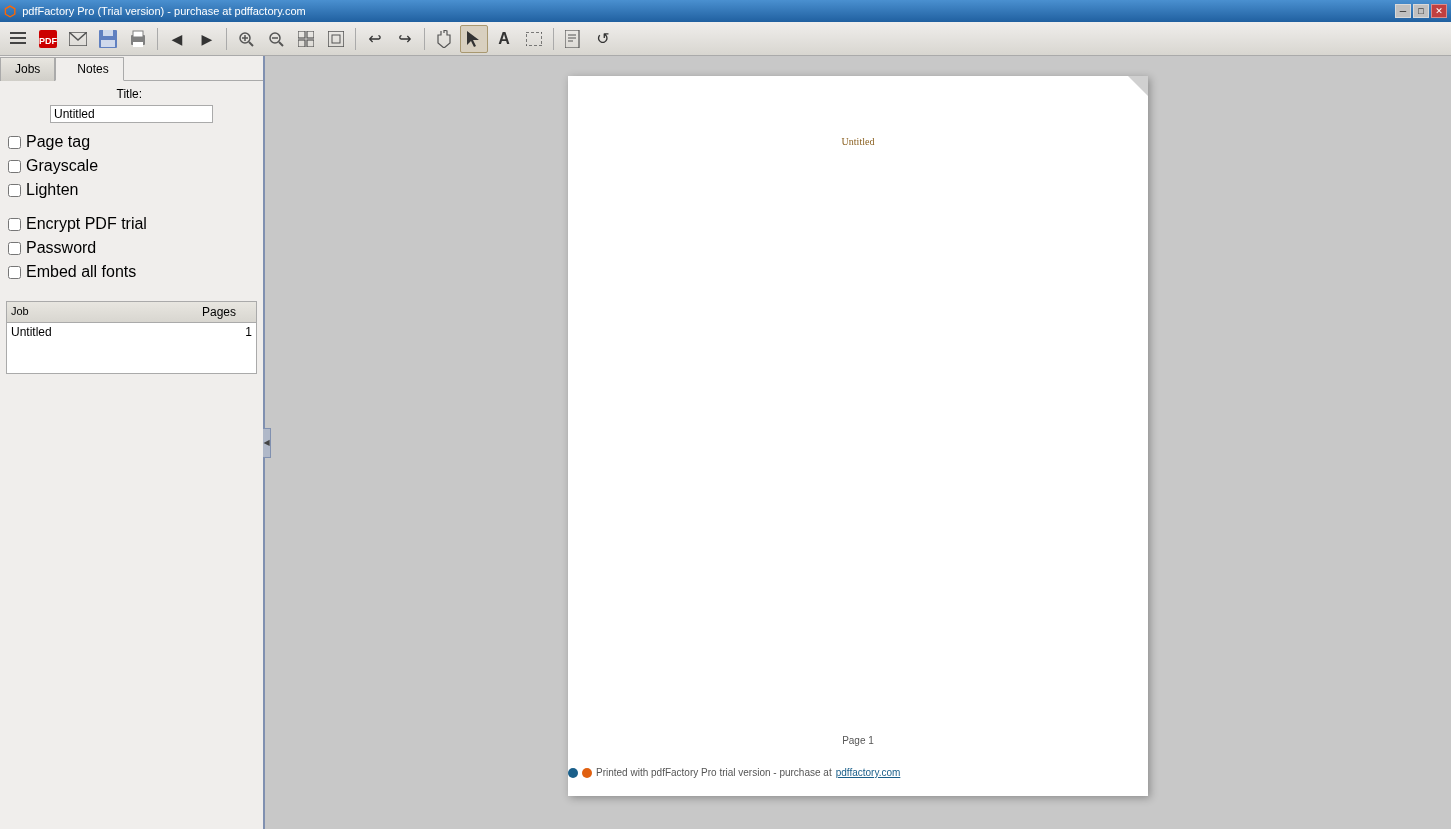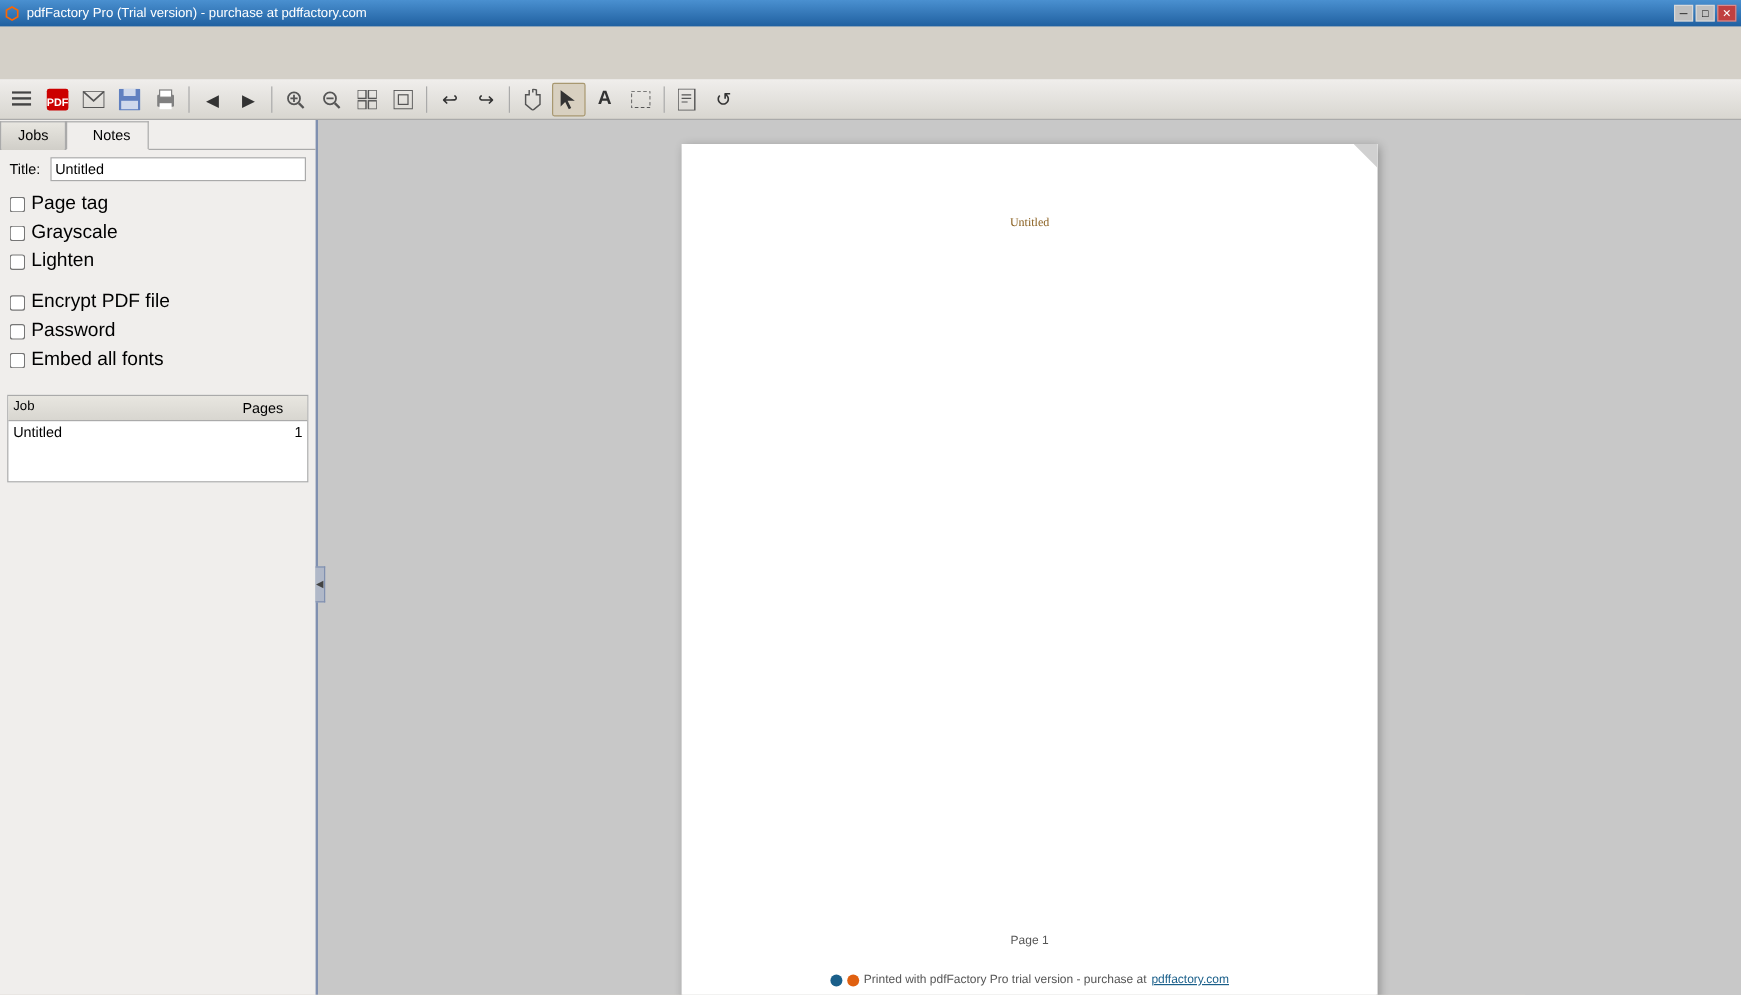--- a/index.html
+++ b/index.html
@@ -31,21 +31,20 @@
 
     
     .toolbar {
       background: linear-gradient(to bottom, #f0eeec, #d8d6d0);
       border-bottom: 1px solid #aaa;
       height: 34px;
       display: flex;
       align-items: center;
       padding: 0 4px;
       gap: 2px;
-      margin-top: 44px;
     }
     .toolbar-separator {
       width: 1px;
       height: 22px;
       background: #aaa;
       margin: 0 3px;
     }
     .toolbar-btn {
       width: 28px; height: 28px;
       background: transparent;
@@ -98,20 +97,21 @@
       padding-left: 21px;
     }
 
     
     .panel-content { padding: 6px 8px; }
     .title-row {
       display: flex;
       align-items: center;
       margin-bottom: 10px;
       gap: 4px;
+      flex-direction: column;
     }
     .title-label { font-size: 12px; color: #000; width: 30px; }
     .title-input {
       flex: 1;
       border: 1px solid #aaa;
       background: white;
       padding: 1px 3px;
       font-size: 12px;
       height: 20px;
     }
@@ -210,21 +210,20 @@
       font-size: 10px;
       color: #555;
       font-family: Liberation Sans, sans-serif;
     }
     .pdf-footer {
       position: absolute;
       bottom: 18px;
       left: 0; right: 0;
       display: flex;
       align-items: center;
-      justify-content: center;
       gap: 4px;
       font-size: 10px;
       color: #555;
     }
     .footer-dot-blue { width: 10px; height: 10px; border-radius: 50%; background: #1a5f8a; display: inline-block; }
     .footer-dot-orange { width: 10px; height: 10px; border-radius: 50%; background: #e06010; display: inline-block; }
     .footer-link { color: #1a5f8a; text-decoration: underline; }
   </style>
 </head>
 <body>
@@ -378,21 +377,21 @@
       </div>
       <div class="checkbox-row">
         <input type="checkbox" id="lighten" style="">
         <label for="lighten">Lighten</label>
       </div>
 
       <div style="height: 10px;"></div>
 
       <div class="checkbox-row">
         <input type="checkbox" id="encrypt" style="">
-        <label for="encrypt">Encrypt PDF file</label>
+        <label for="encrypt">Encrypt PDF trial</label>
       </div>
       <div class="checkbox-row">
         <input type="checkbox" id="password" style="">
         <label for="password">Password</label>
       </div>
       <div class="checkbox-row">
         <input type="checkbox" id="embed-fonts" style="">
         <label for="embed-fonts">Embed all fonts</label>
       </div>
     </div>

